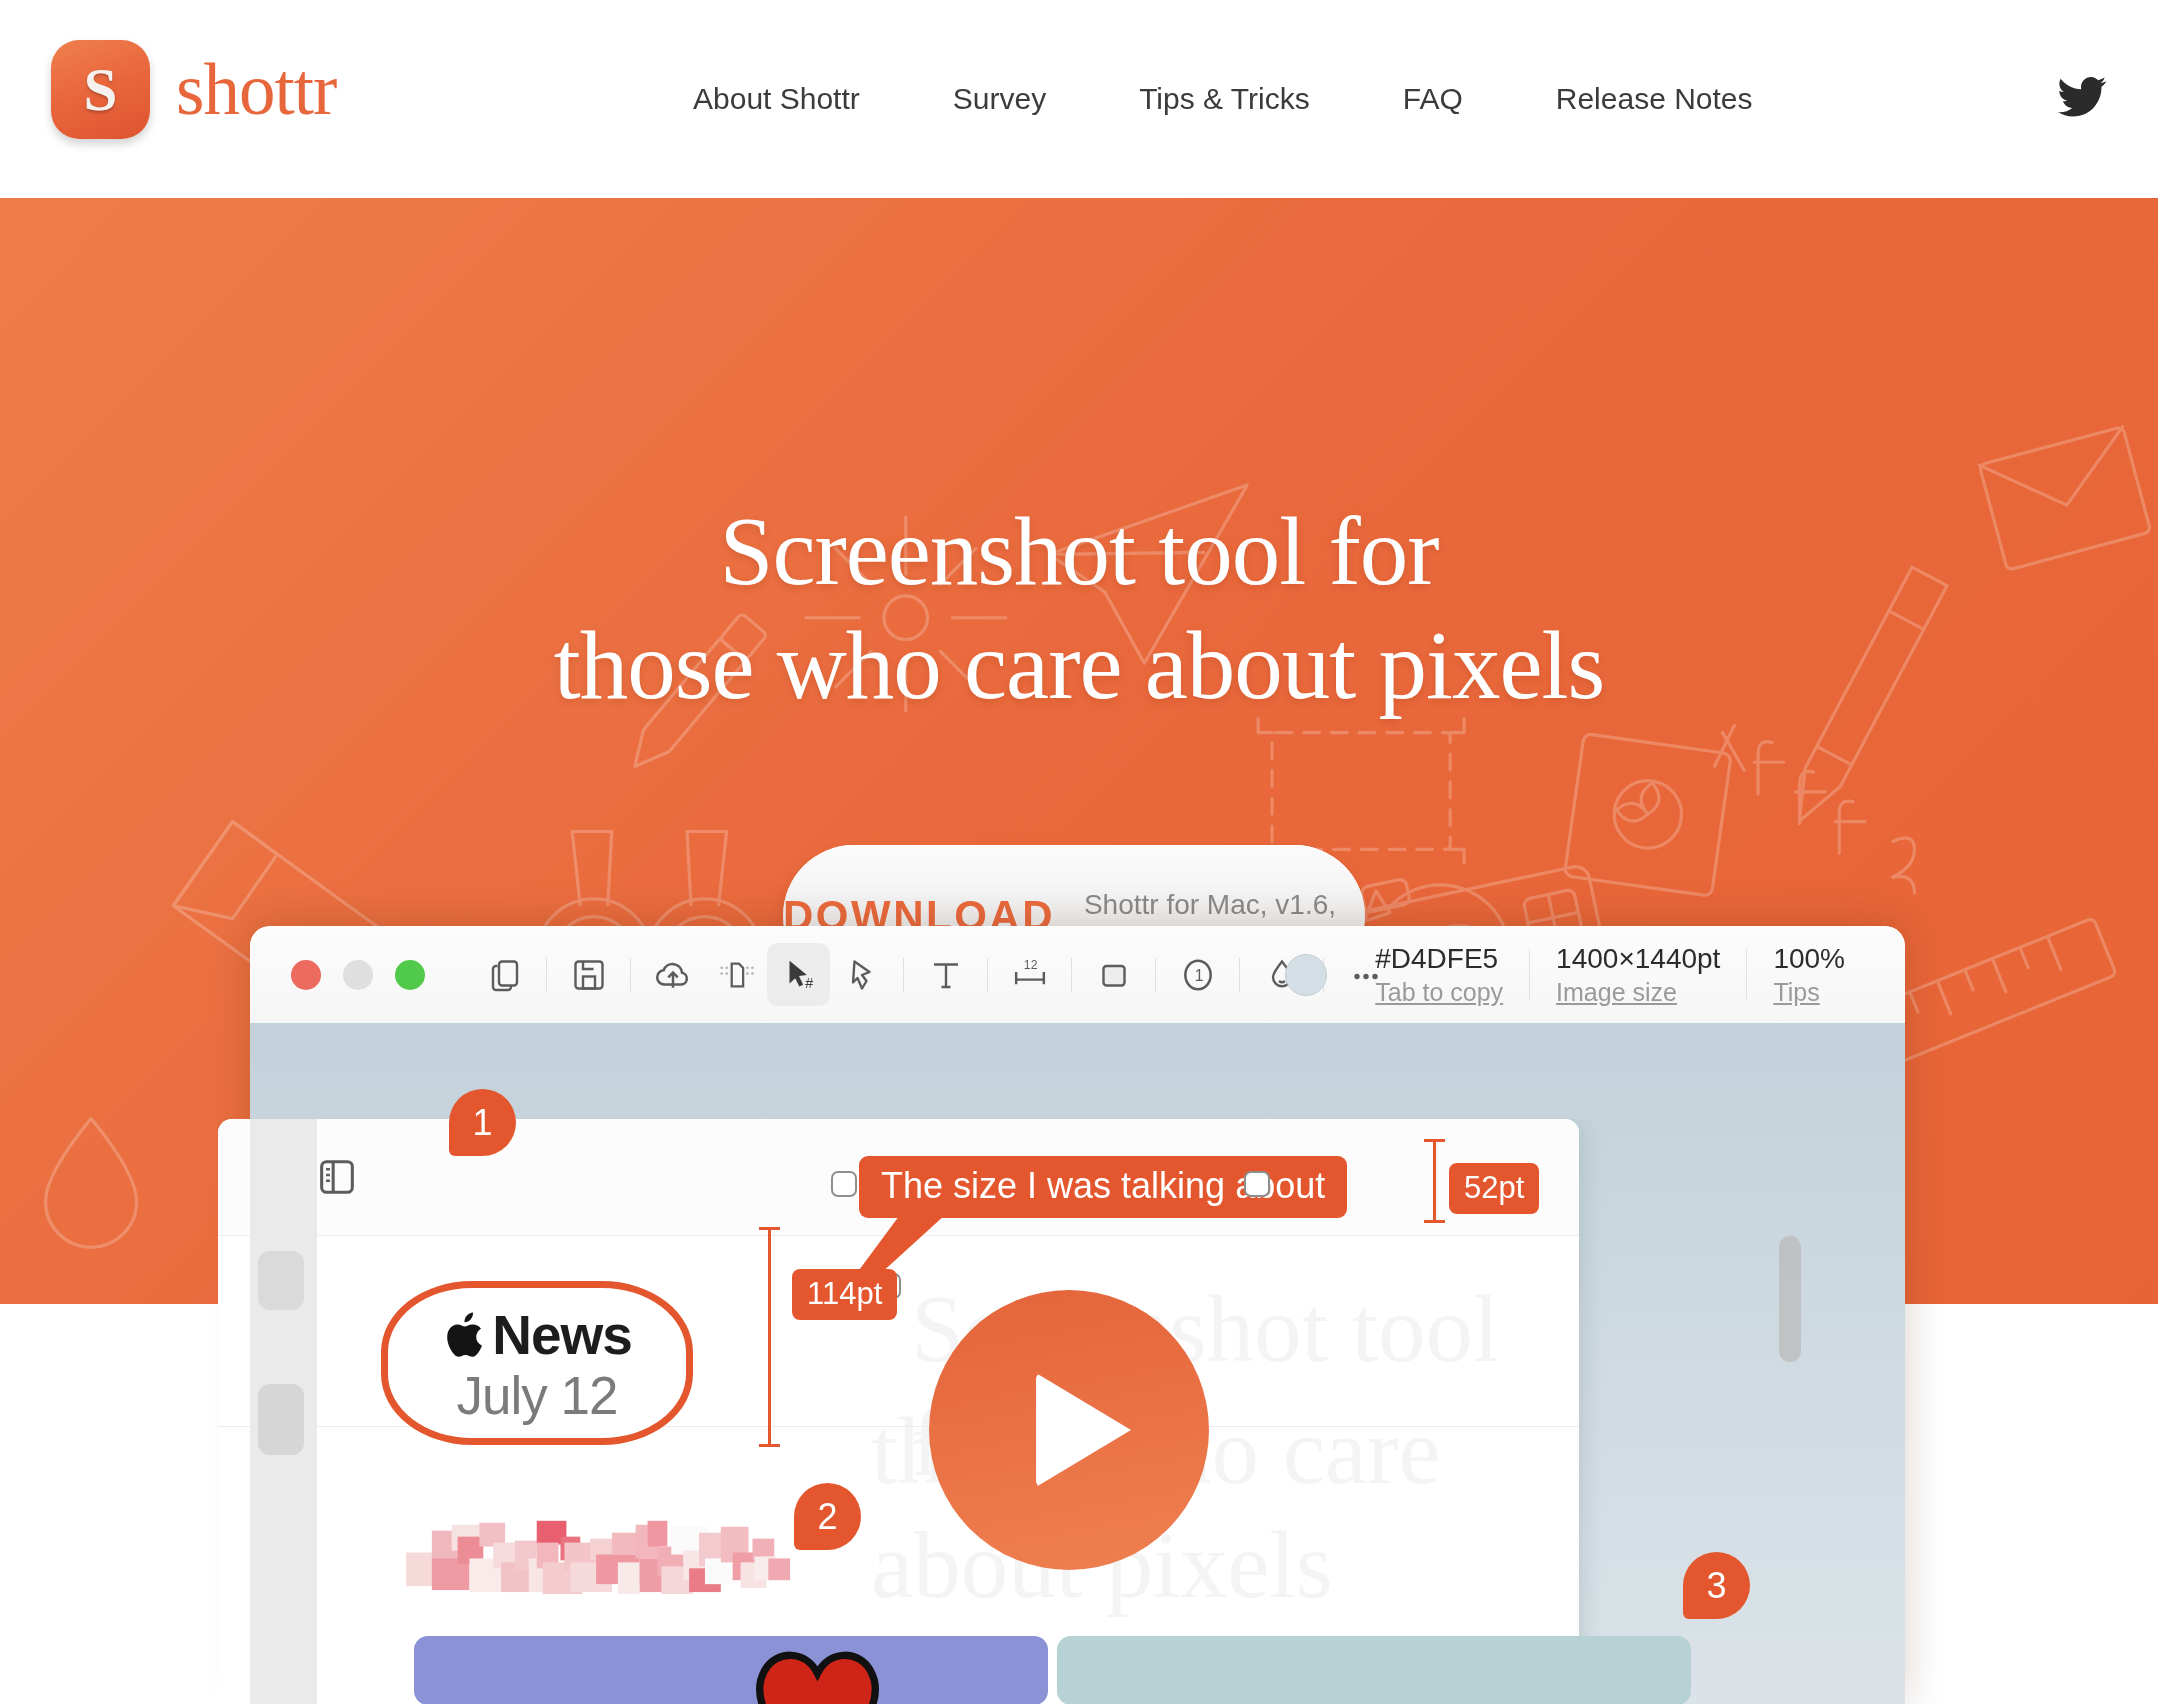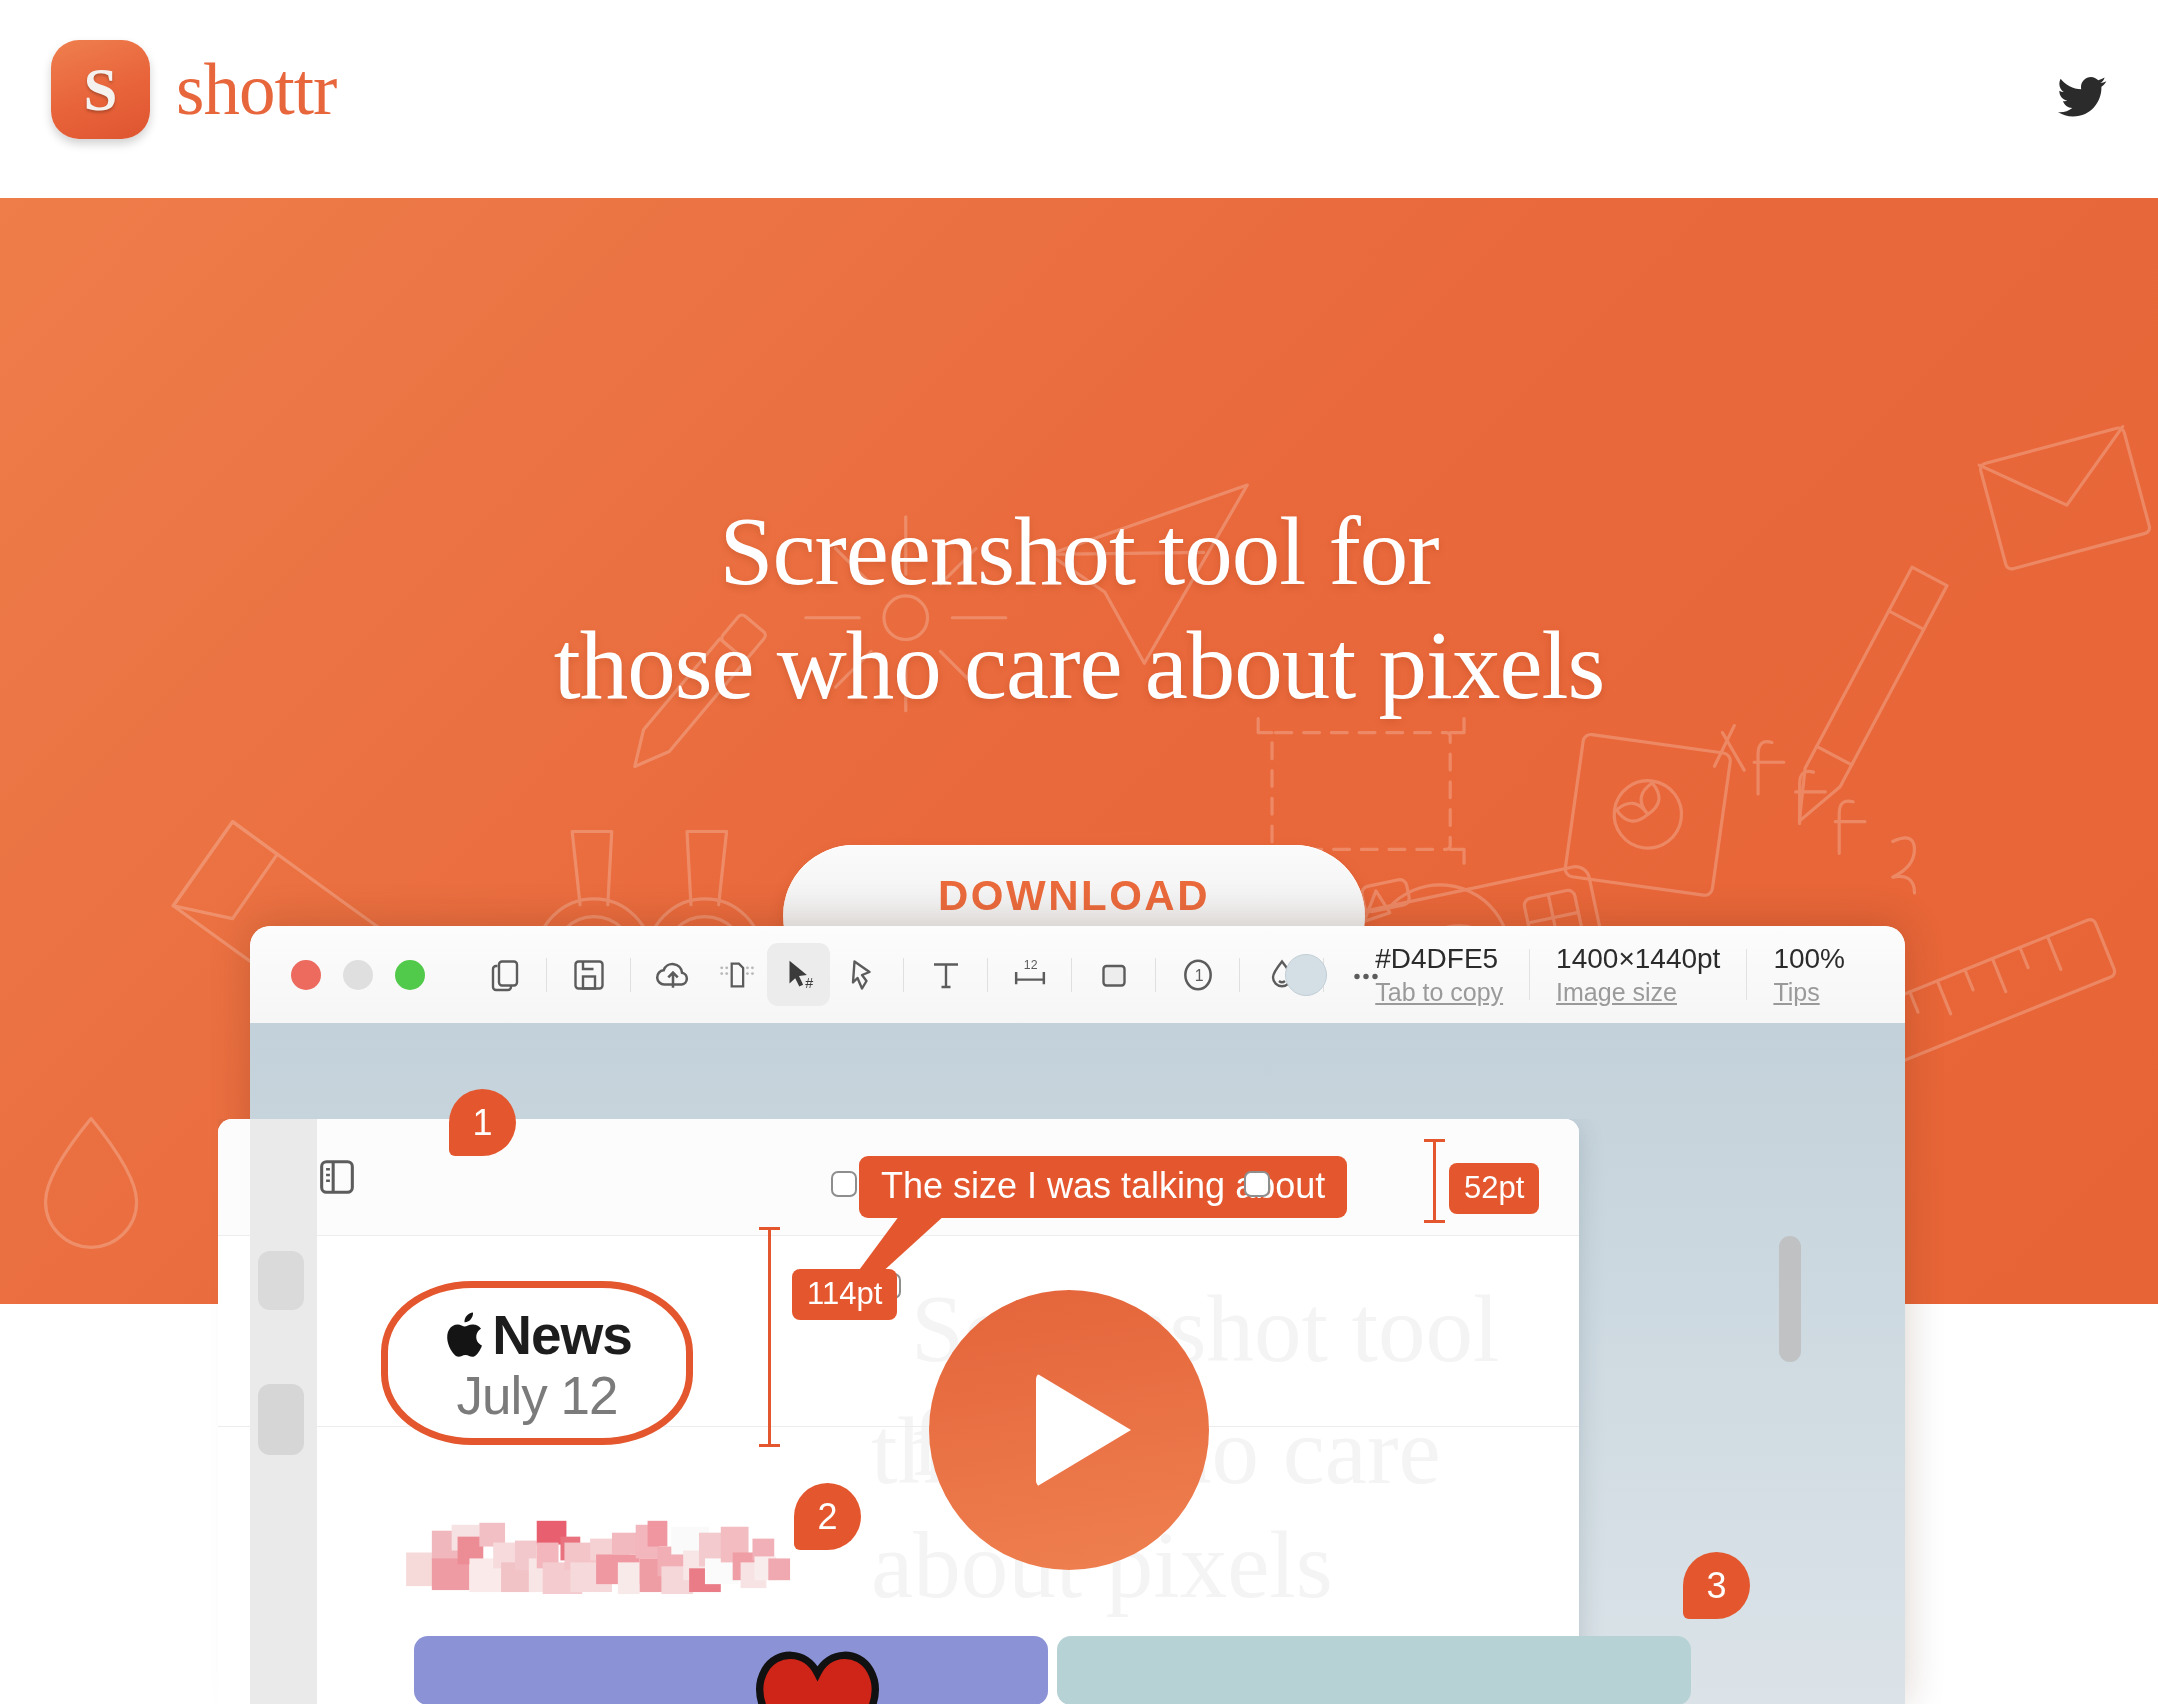--- a/index.html
+++ b/index.html
@@ -43,21 +43,21 @@
   .hero-title {
     position:absolute; left:0; top:297px; width:2158px; text-align:center;
     color:#ffffff; font-family:"Liberation Serif", serif; font-weight:400;
     font-size:97px; line-height:1.18; letter-spacing:-1px;
     text-shadow:0 3px 7px rgba(140,50,15,.22);
   }
   .dl-btn {
     position:absolute; left:783px; top:647px; width:582px; height:142px;
     border-radius:71px; background:linear-gradient(180deg,#fbfbfb 0%,#e9e9e9 100%);
     box-shadow:0 8px 16px rgba(130,45,15,.20), inset 0 1px 0 #fff;
-    display:flex; flex-direction:column; align-items:center; justify-content:center;
+    display:flex; flex-direction:row; align-items:center; justify-content:center;
     cursor:pointer; border:none;
   }
   .dl-main { color:#ea6a3c; font-size:42px; font-weight:700; letter-spacing:2.5px; }
   .dl-sub { color:#8a8a8a; font-size:28px; margin-top:9px; }
 
   
   .appwin {
     position:absolute; left:250px; top:926px; width:1655px; height:782px;
     background:#fafafa; border-radius:20px 20px 0 0;
     box-shadow:0 -3px 40px rgba(70,30,10,.20);
@@ -155,20 +155,27 @@
 <body>
 
 <div class="page">
 
   <div class="site-header">
     <div class="brand">
       <div class="brand-mark">S</div>
       <div class="brand-name">shottr</div>
     </div>
 
+    <nav class="nav">
+      <a href="#">About Shottr</a>
+      <a href="#">Survey</a>
+      <a href="#">Tips &amp; Tricks</a>
+      <a href="#">FAQ</a>
+      <a href="#">Release Notes</a>
+    </nav>
 
     <svg class="tw" viewBox="0 0 24 24">
       <path fill="#2b2b2b" d="M23 4.9c-.8.4-1.7.6-2.6.8 1-.6 1.7-1.5 2-2.6-.9.5-1.9.9-3 1.2-.9-.9-2.1-1.5-3.4-1.5-2.6 0-4.7 2.1-4.7 4.7 0 .4 0 .7.1 1.1C7.5 8.4 4 6.5 1.7 3.6c-.4.7-.6 1.5-.6 2.4 0 1.6.8 3.1 2.1 3.9-.8 0-1.5-.2-2.1-.6v.1c0 2.3 1.6 4.2 3.8 4.6-.4.1-.8.2-1.2.2-.3 0-.6 0-.9-.1.6 1.9 2.3 3.2 4.4 3.3-1.6 1.3-3.6 2-5.8 2-.4 0-.8 0-1.1-.1 2.1 1.3 4.6 2.1 7.2 2.1 8.7 0 13.4-7.2 13.4-13.4v-.6c.9-.7 1.7-1.5 2.3-2.5z"></path>
     </svg>
   </div>
 
   <div class="hero">
     <svg class="doodles" viewBox="0 0 2180 1117" preserveAspectRatio="none">
       <g fill="none" stroke="#ffffff" stroke-width="3.2" stroke-linecap="round" stroke-linejoin="round">
 

